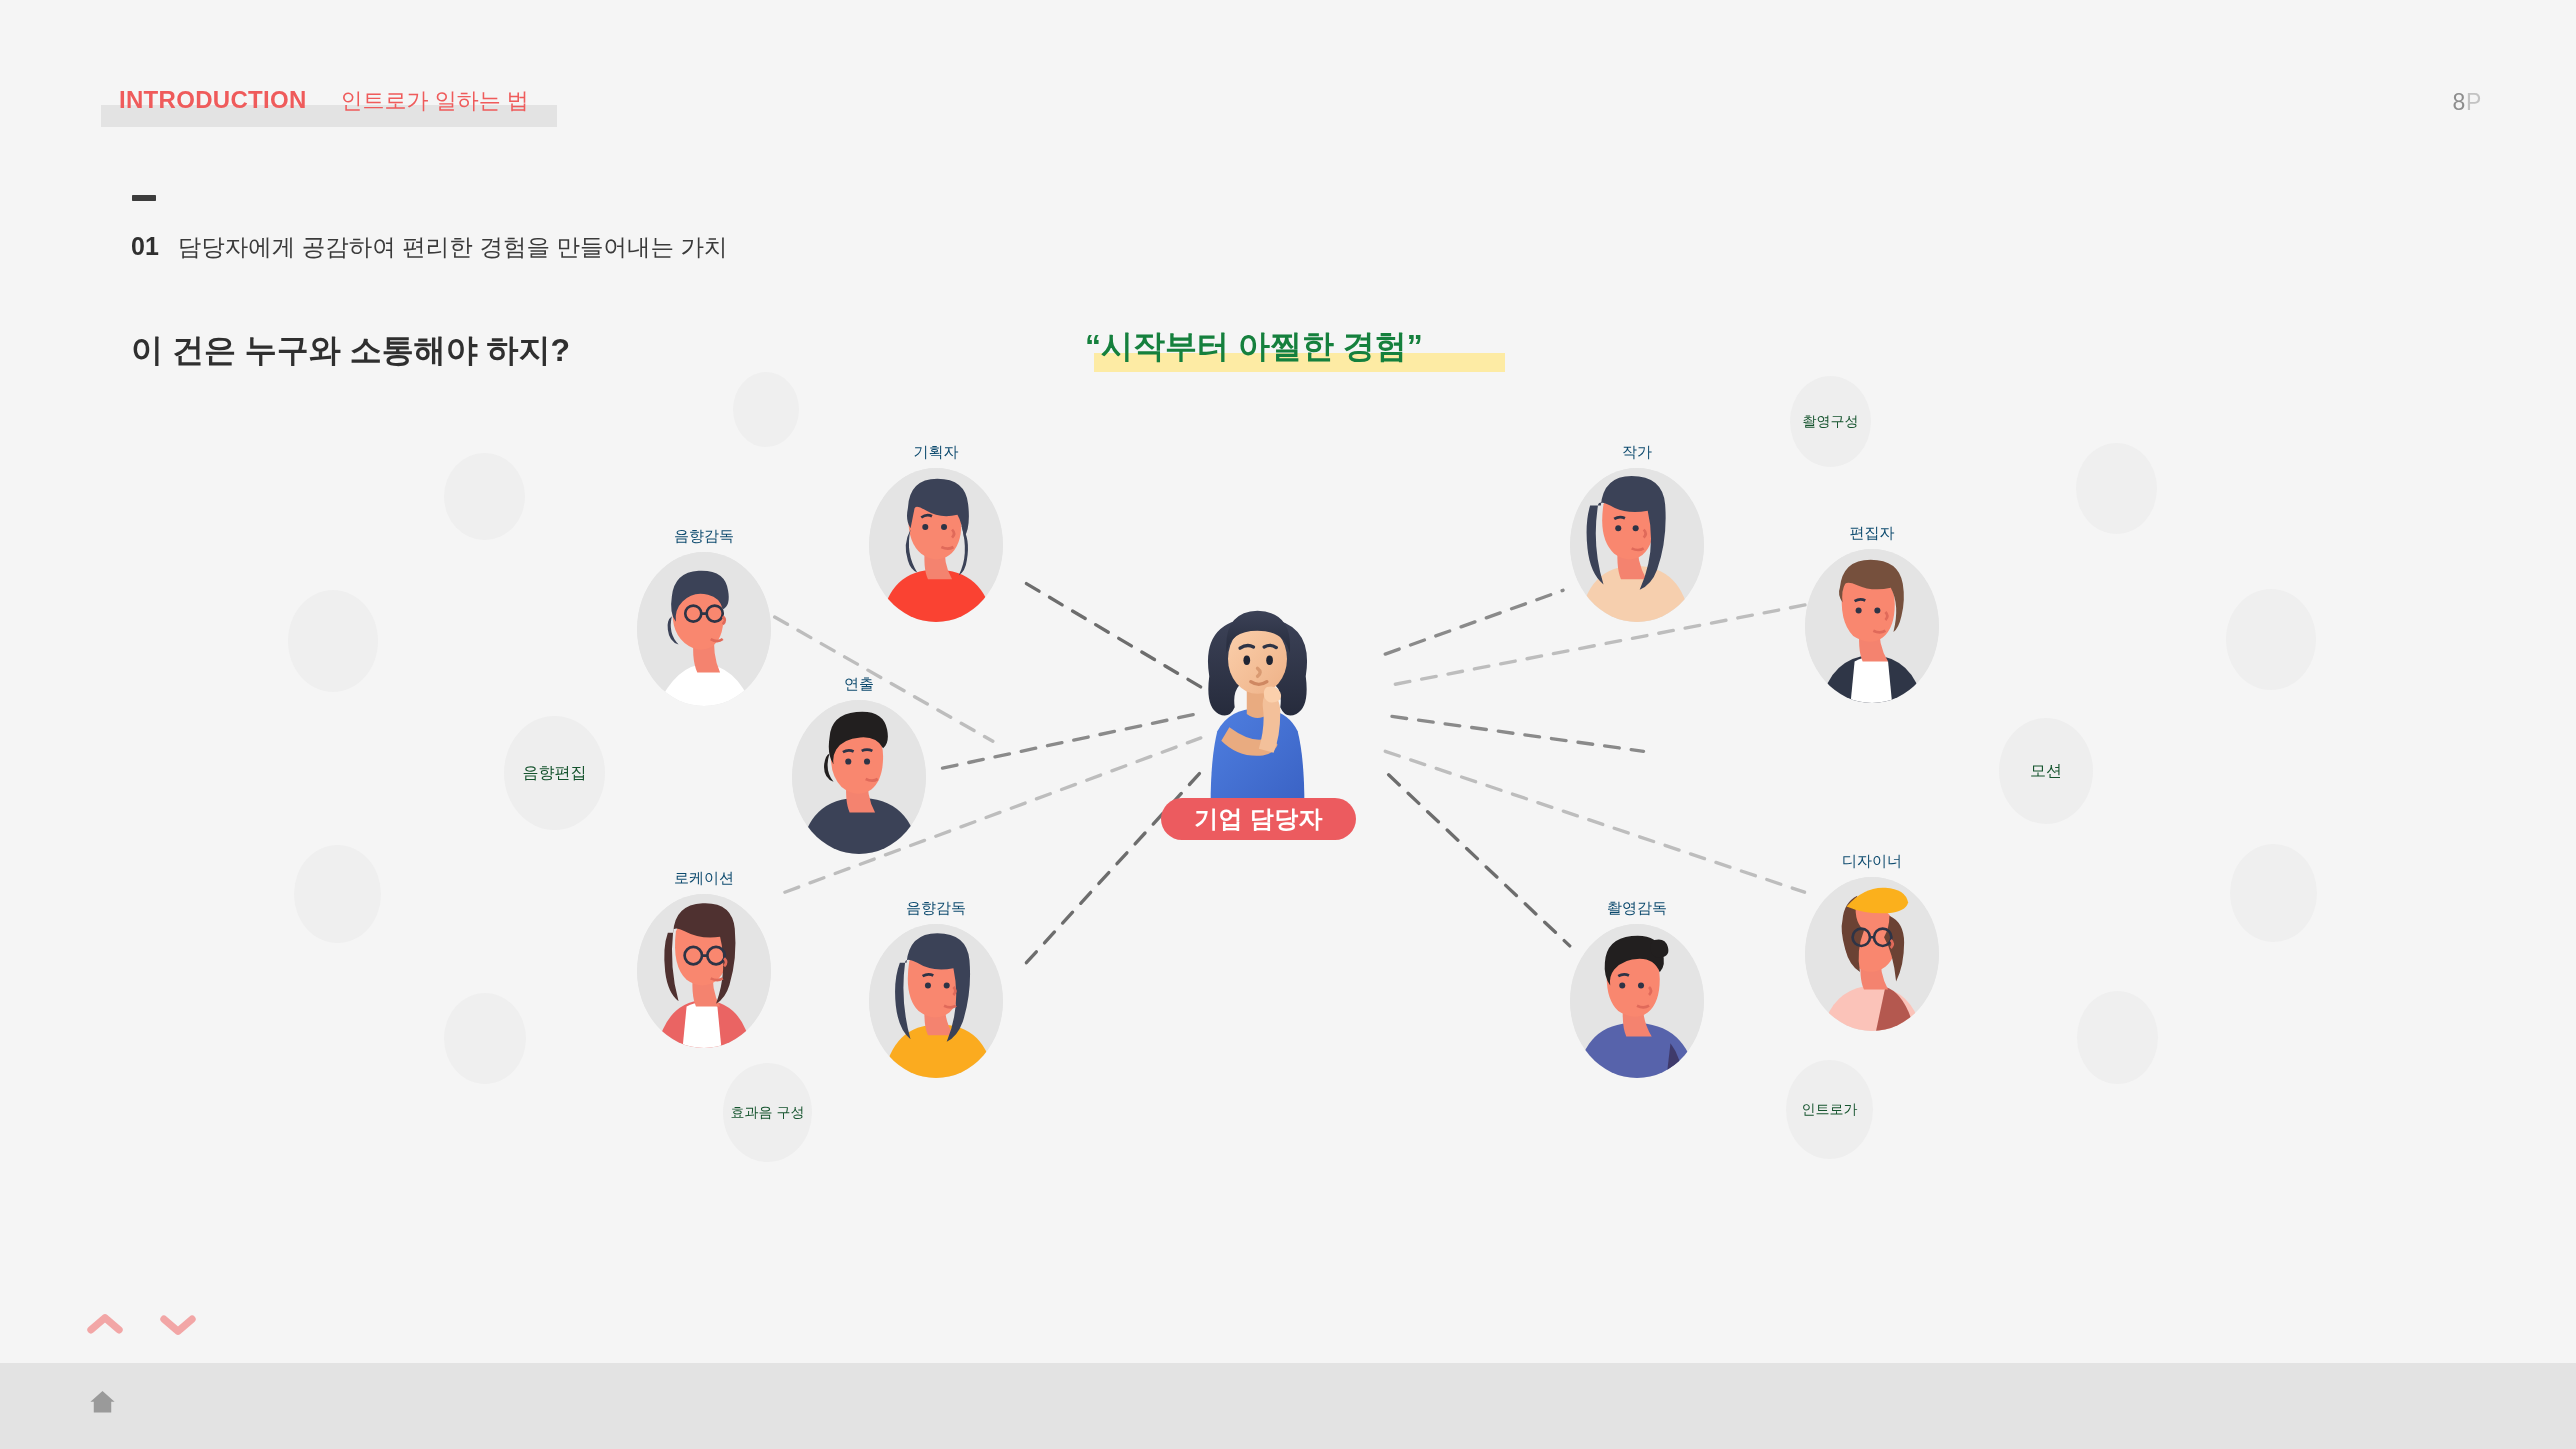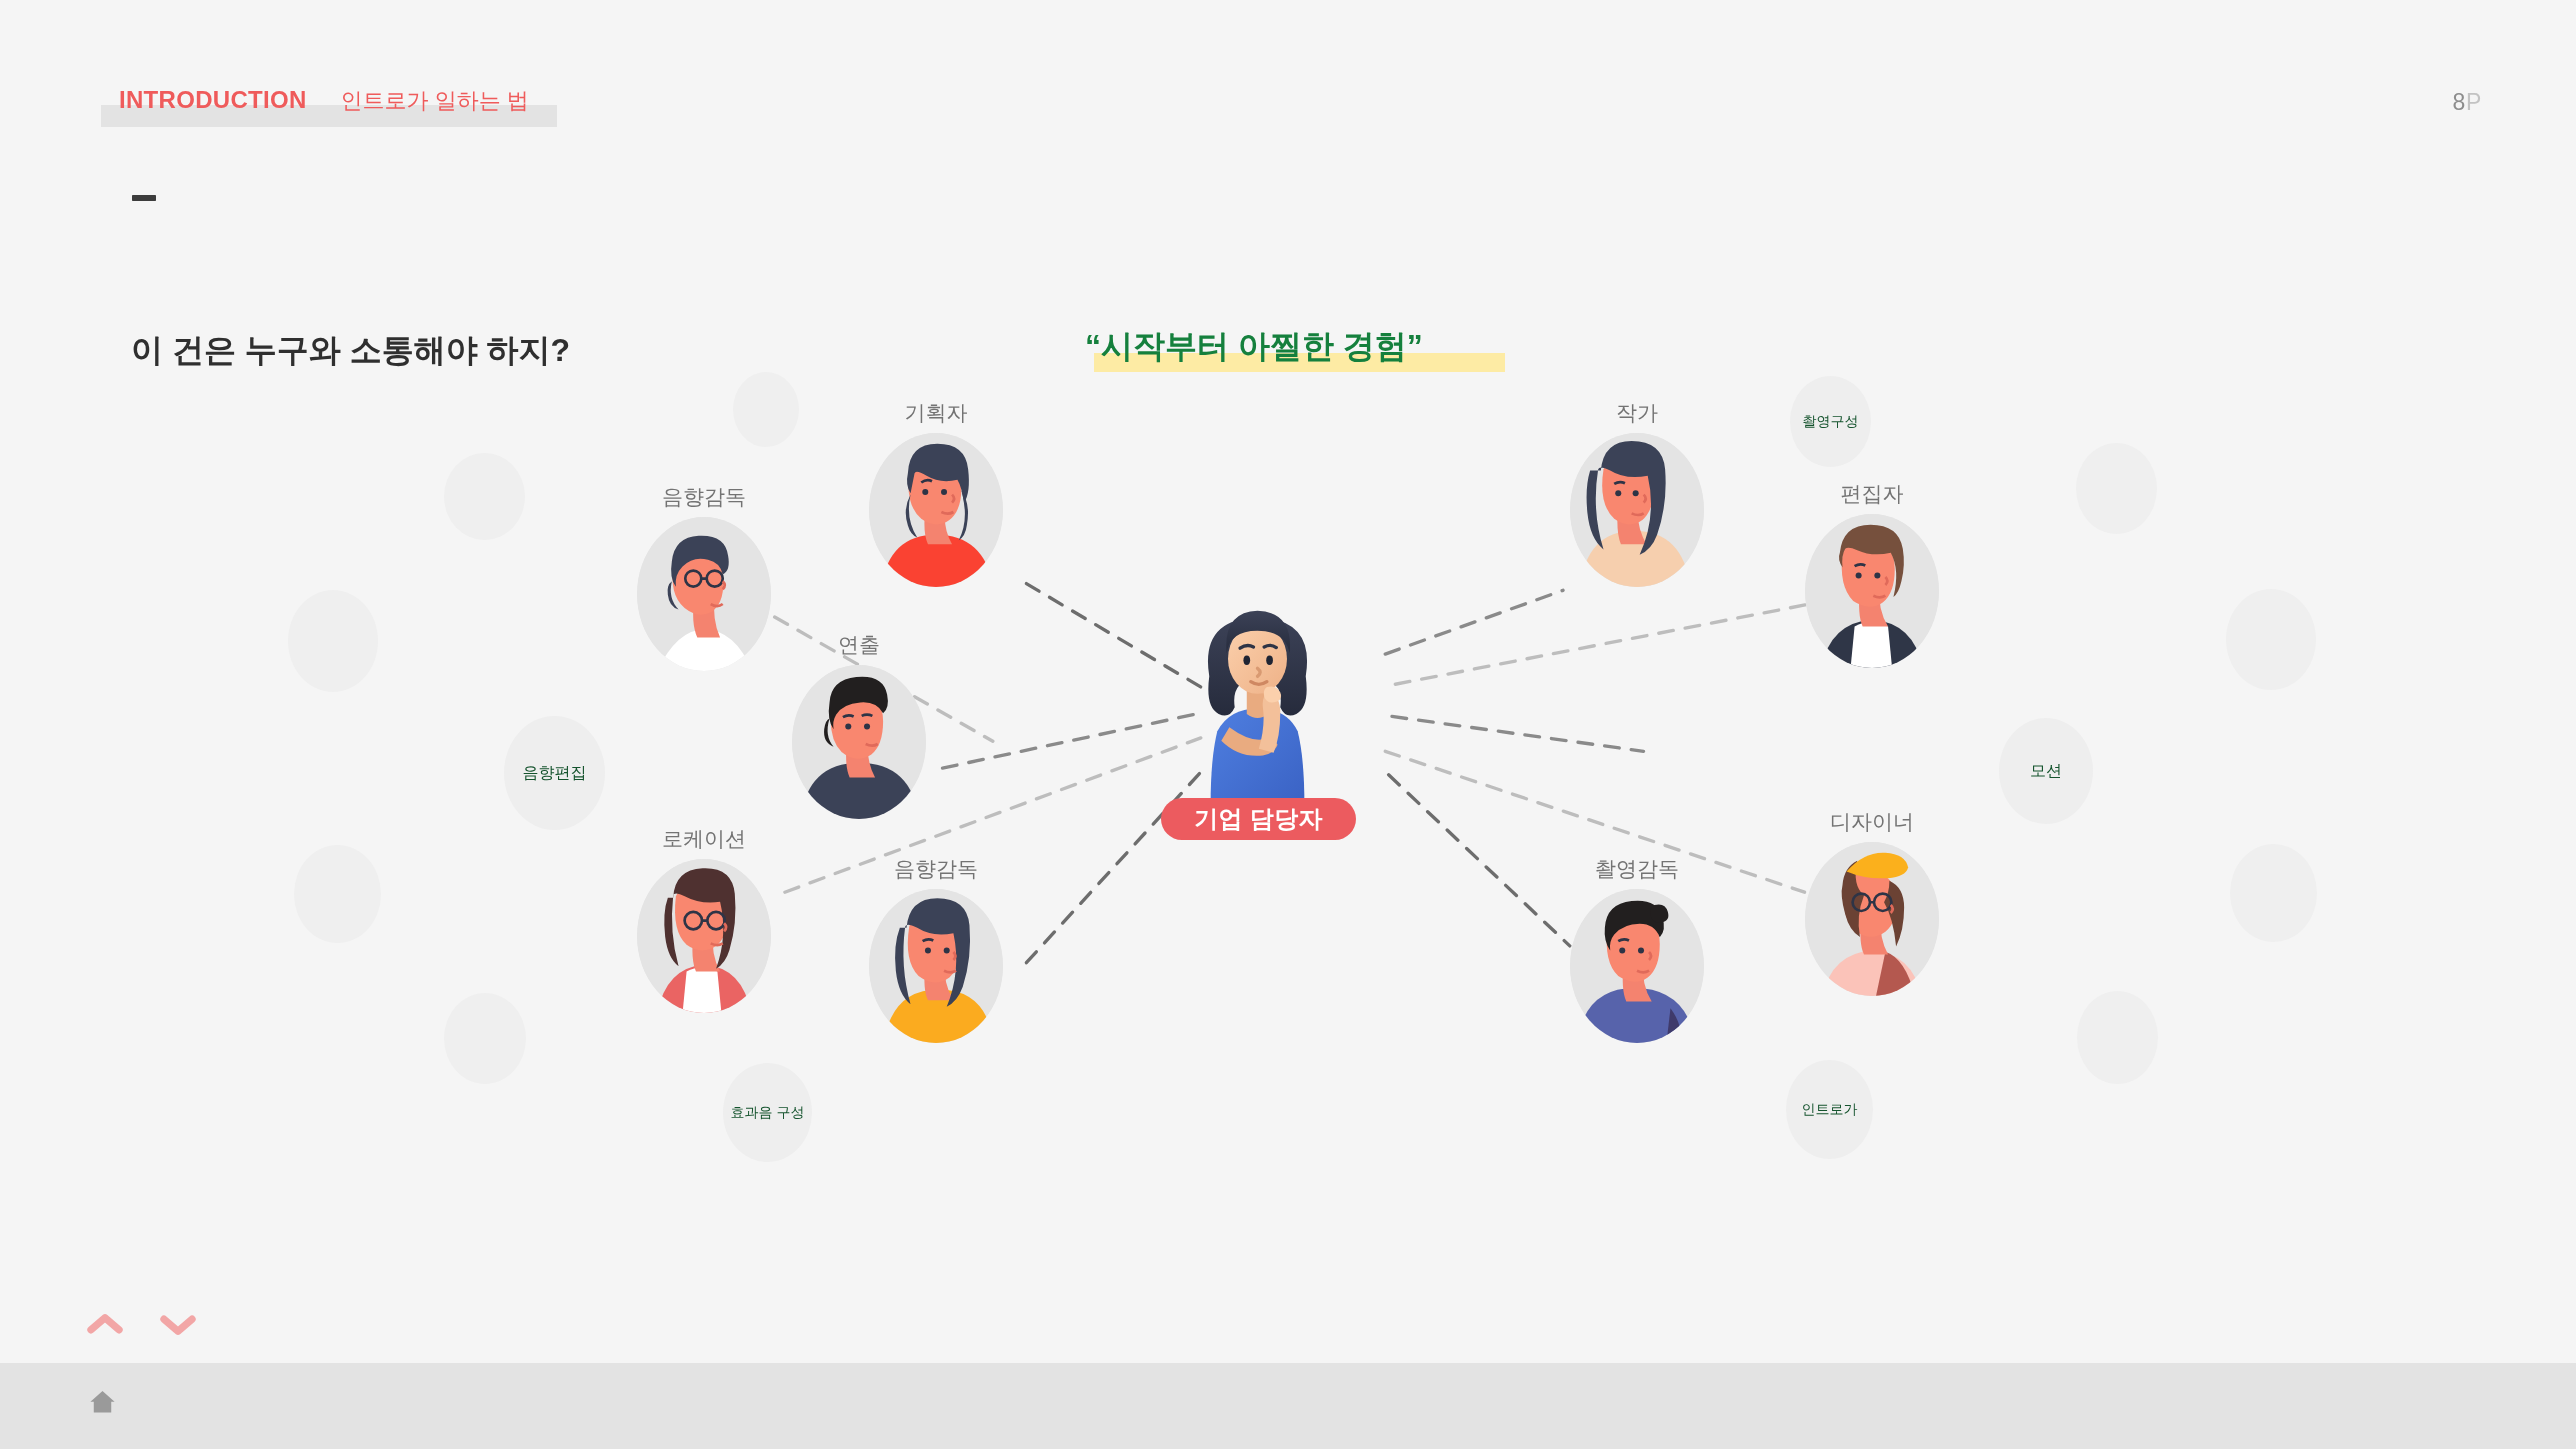--- a/index.html
+++ b/index.html
@@ -160,24 +160,25 @@
   .bubble.blank { color: transparent; background: #efefef; }
 
   
   .node {
     position: absolute;
     display: flex;
     flex-direction: column;
     align-items: center;
   }
   .node-label {
-    font-size: 21px;
-    color: #737373;
+    font-size: 15px;
+    color: #0c4a6e;
     margin-bottom: 6px;
     white-space: nowrap;
+    margin-top: 44px;
   }
   .avatar {
     width: 134px;
     height: 154px;
     border-radius: 50%;
     background: #e4e4e4;
     position: relative;
     overflow: hidden;
   }
   .avatar svg { display: block; }
@@ -258,20 +259,24 @@
   <div class="header-underline"></div>
   <div class="header">
     <span class="header-en">INTRODUCTION</span>
     <span class="header-ko">인트로가 일하는 법</span>
   </div>
   <div class="page-num">
     <span>8</span><span class="p-suffix">P</span>
   </div>
 
   <div class="dash-mark"></div>
+  <div class="sec-row">
+    <span class="sec-num">01</span>
+    <span class="sec-title">담당자에게 공감하여 편리한 경험을 만들어내는 가치</span>
+  </div>
 
   <div class="big-q">이 건은 누구와 소통해야 하지?</div>
 
   <div class="quote-wrap">
     <div class="quote-hl"></div>
     <div class="quote-text">“시작부터 아찔한 경험”</div>
   </div>
 
   <div class="bubble blank" style="left:733px;top:372px;width:66px;height:75px;"></div>
   <div class="bubble blank" style="left:444px;top:453px;width:81px;height:87px;"></div>

